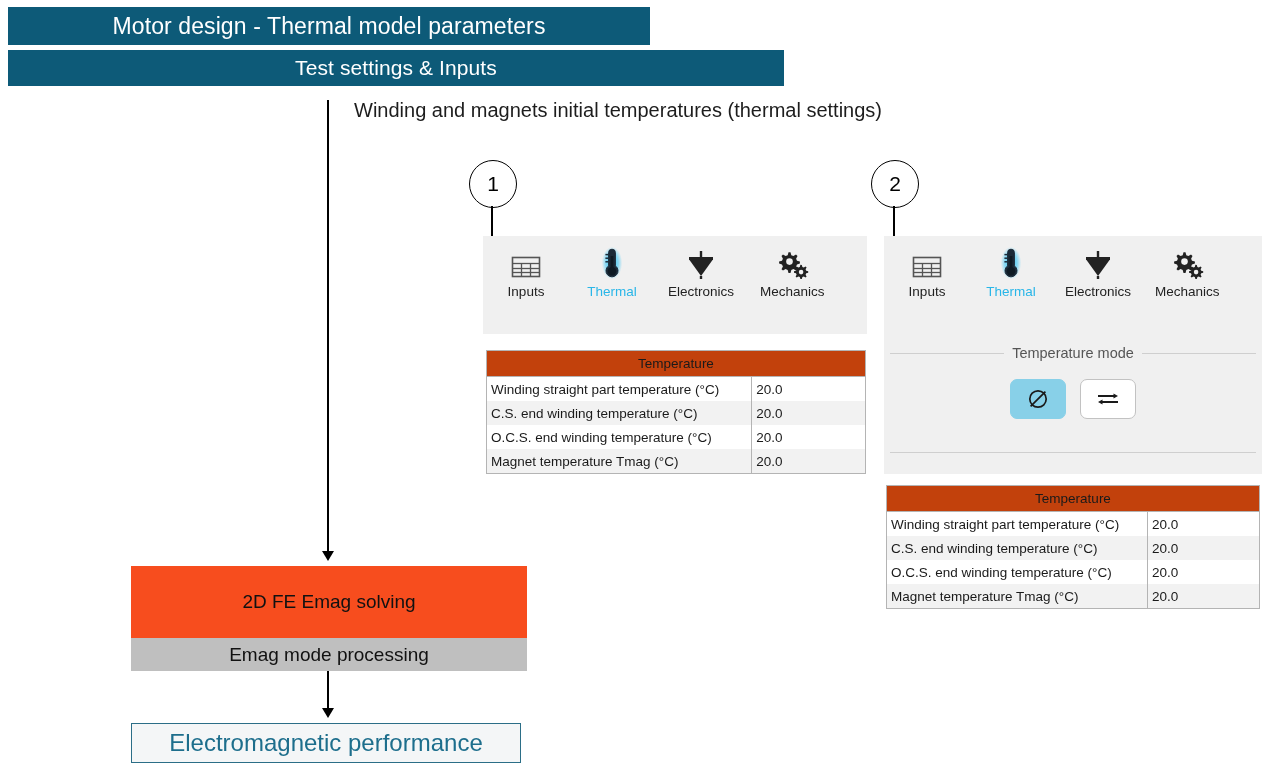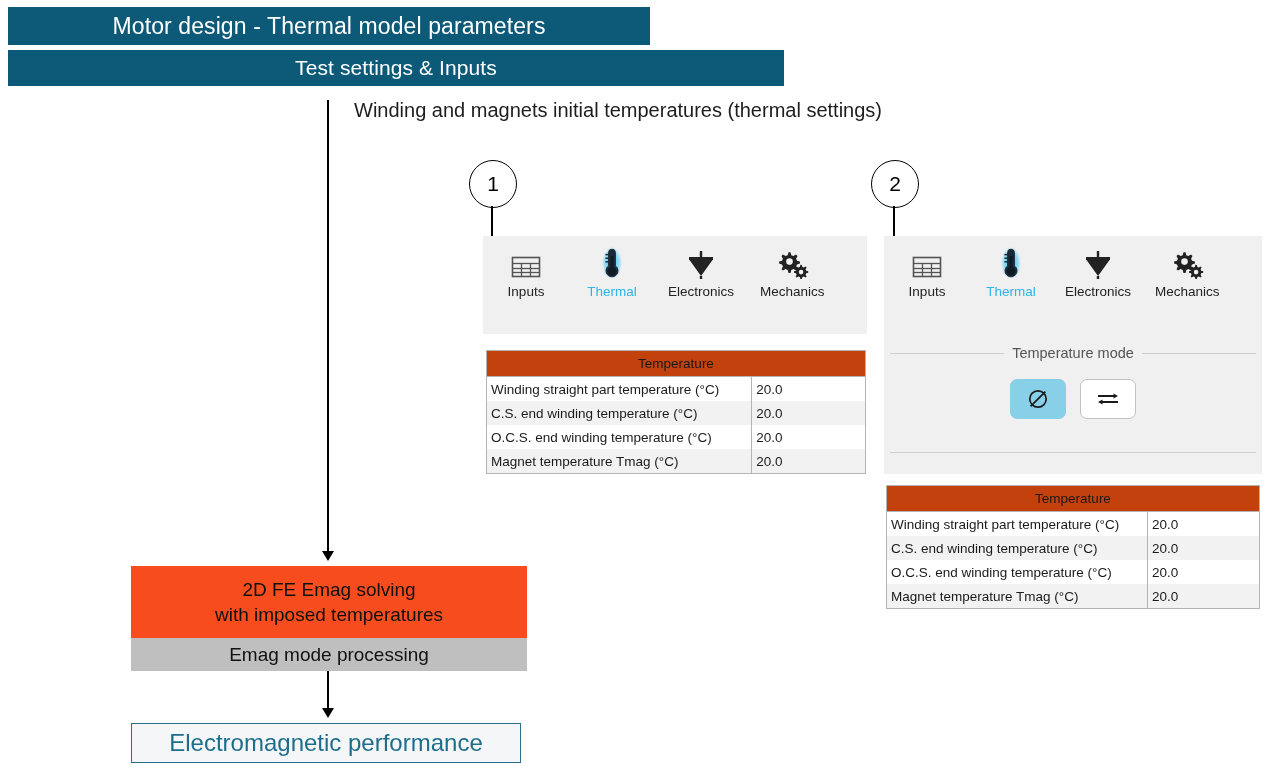--- a/index.html
+++ b/index.html
@@ -219,21 +219,20 @@
 
 <div class="abs" id="annotation-note">Winding and magnets initial temperatures (thermal settings)</div>
 
 <div class="abs flowline" id="flow-main-line"></div>
 <div class="abs arrowhead" id="flow-main-arrow"></div>
 <div class="abs flowline" id="flow-mid-line"></div>
 <div class="abs arrowhead" id="flow-mid-arrow"></div>
 
 <div class="abs" id="box-solving">
   <span>2D FE Emag solving</span>
-  <span>with imposed temperatures</span>
 </div>
 <div class="abs" id="box-post">Emag mode processing</div>
 <div class="abs" id="box-performance">Electromagnetic performance</div>
 
 <div class="abs callout-circle" id="callout-1-circle">
   <span>1</span>
 </div>
 <div class="abs callout-stem" id="callout-1-stem"></div>
 <div class="abs callout-dot" id="callout-1-dot"></div>
 

